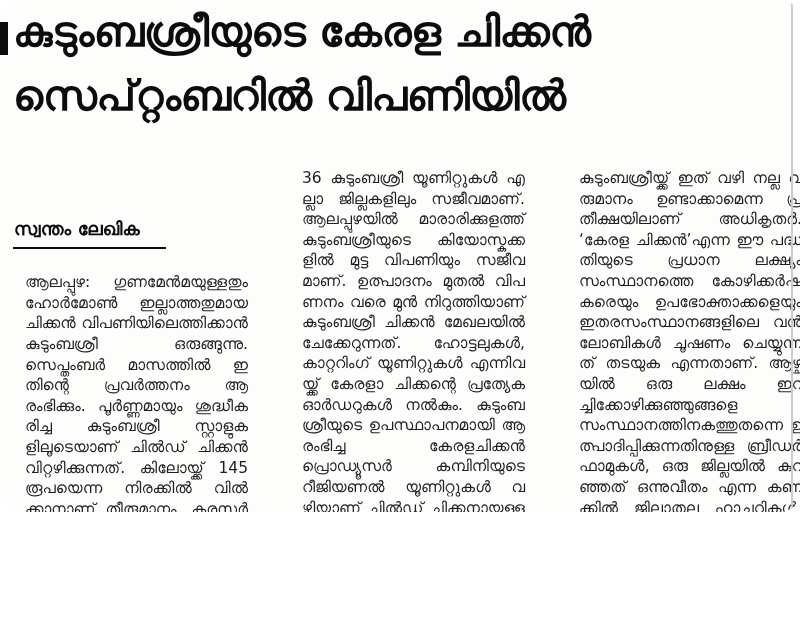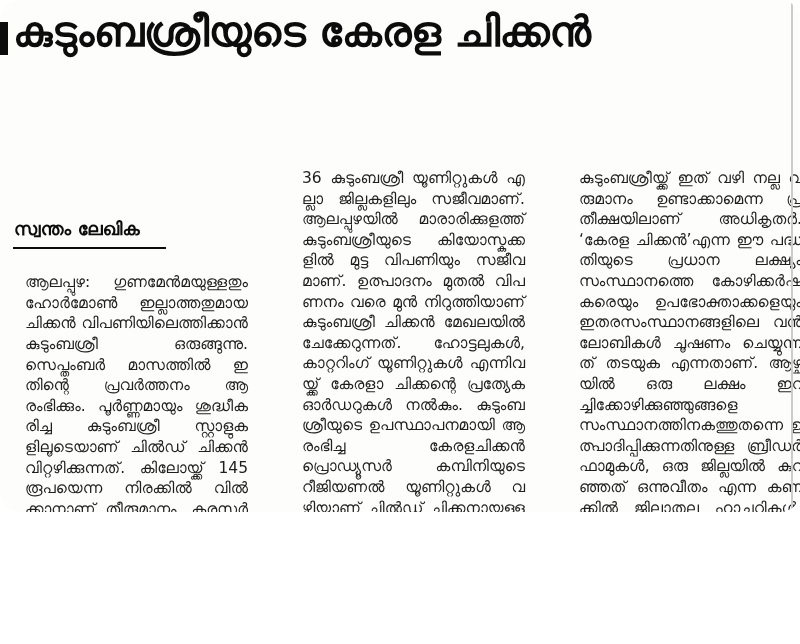--- a/index.html
+++ b/index.html
@@ -60,20 +60,21 @@
 </style>
 </head>
 <body>
 
 <div class="page">
 
   <div class="corner-mark"></div>
 
   <div class="headline">
     <div>കുടുംബശ്രീയുടെ കേരള ചിക്കൻ</div>
+    <div>സെപ്റ്റംബറിൽ വിപണിയിൽ</div>
   </div>
 
   <div class="columns">
 
     <div class="col">
       <div class="byline">സ്വന്തം ലേഖിക</div>
       <p>ആലപ്പുഴ: ഗുണമേൻമയുള്ളതും ഹോർമോൺ ഇല്ലാത്തതുമായ ചിക്കൻ വിപണിയിലെത്തിക്കാൻ കുടുംബശ്രീ ഒരുങ്ങുന്നു. സെപ്തംബർ മാസത്തിൽ ഇതിന്റെ പ്രവർത്തനം ആരംഭിക്കും. പൂർണ്ണമായും ശുദ്ധീകരിച്ച കുടുംബശ്രീ സ്റ്റാളുകളിലൂടെയാണ് ചിൽഡ് ചിക്കൻ വിറ്റഴിക്കുന്നത്. കിലോയ്ക്ക് 145 രൂപയെന്ന നിരക്കിൽ വിൽക്കാനാണ് തീരുമാനം. കരസ്പർശമേൽക്കാതെ ജർമ്മൻ സാങ്കേതിക വിദ്യയുടെ സഹായത്തോടെയാണ് ചിൽഡ് ചിക്കൻ വിൽപ്പനക്ക് തയ്യാറാക്കുന്നത്.</p>
     </div>
 
     <div class="col">

